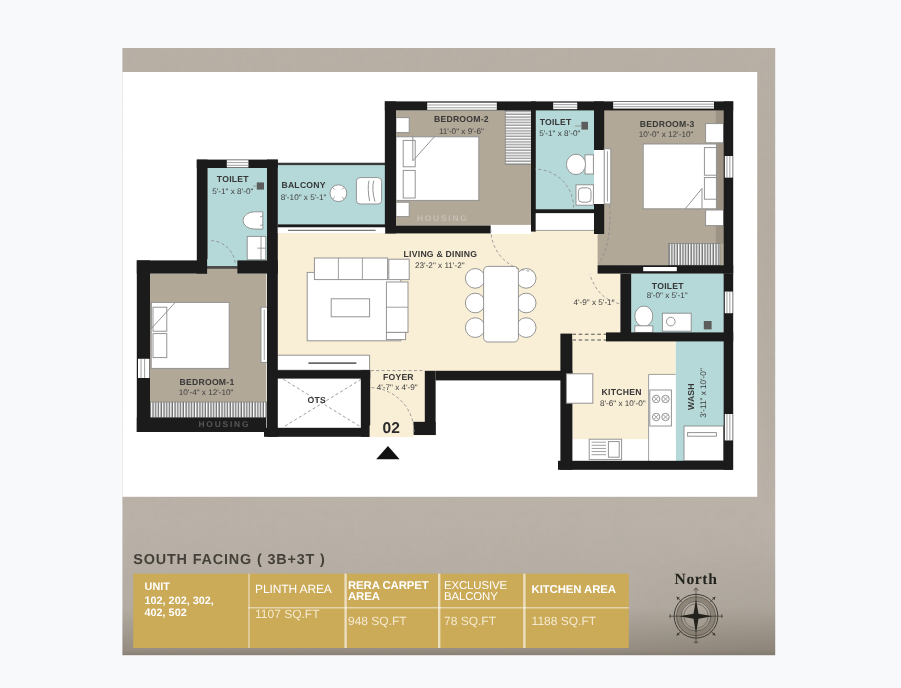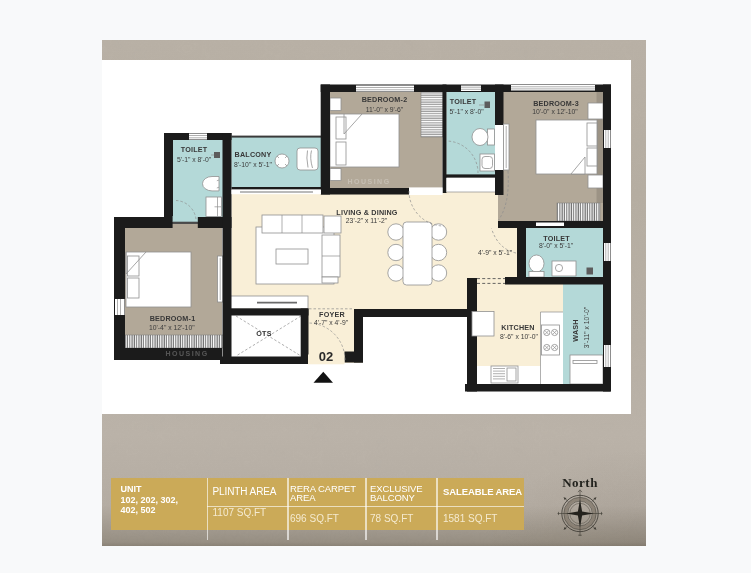--- a/index.html
+++ b/index.html
@@ -245,35 +245,36 @@
 <text x="331" y="325" text-anchor="middle" class="rd">4'-7" x 4'-9"</text>
 <text x="518" y="329.5" text-anchor="middle" class="rl">KITCHEN</text>
 <text x="519" y="338.5" text-anchor="middle" class="rd">8'-6" x 10'-0"</text>
 <text x="578" y="330.5" text-anchor="middle" class="rl" transform="rotate(-90 578 330.5)">WASH</text>
 <text x="588.5" y="327.5" text-anchor="middle" class="rd" transform="rotate(-90 588.5 327.5)">3'-11" x 10'-0"</text>
 <text x="326" y="361" text-anchor="middle" style="font:700 13px 'Liberation Sans',sans-serif;fill:#2a2a2a">02</text>
 <polygon points="313.5,382.7 333,382.7 323.3,371.7" fill="#111"></polygon>
 <text x="369" y="184" text-anchor="middle" class="wm">HOUSING</text>
 <text x="187" y="356" text-anchor="middle" class="wm">HOUSING</text>
 </svg>
-<div id="tbl" style="position:absolute;left:110.5px;top:478px;width:413.5px;height:52px;background:#cbaa58;">
+  <div class="t" style="left:111px;top:459px;font-size:12px;font-weight:700;letter-spacing:0.7px;color:#44403a">SOUTH FACING ( 3B+3T )</div>
+<div id="tbl" style="position:absolute;left:110.5px;top:478px;width:413.5px;height:62px;background:#cbaa58;">
 <div style="position:absolute;left:96px;top:0;width:1.5px;height:62px;background:rgba(255,255,255,0.62)"></div>
 <div style="position:absolute;left:176.5px;top:0;width:1.5px;height:62px;background:rgba(255,255,255,0.62)"></div>
 <div style="position:absolute;left:254.5px;top:0;width:1.5px;height:62px;background:rgba(255,255,255,0.62)"></div>
 <div style="position:absolute;left:325.5px;top:0;width:1.5px;height:62px;background:rgba(255,255,255,0.62)"></div>
 <div style="position:absolute;left:96px;top:27.5px;width:317.5px;height:1.5px;background:rgba(255,255,255,0.62)"></div>
 <div style="position:absolute;left:10px;top:6px;color:#fff;font-size:9px;font-weight:700;line-height:10.5px">UNIT<br>102, 202, 302,<br>402, 502</div>
 <div style="position:absolute;left:102px;top:8px;color:#fff;font-size:10px;font-weight:400;letter-spacing:-0.1px">PLINTH AREA</div>
-<div style="position:absolute;left:179.5px;top:6px;color:#fff;font-size:9.5px;font-weight:400;letter-spacing:-0.1px;line-height:9px">RERA CARPET<br>AREA</div>
+<div style="position:absolute;left:179.5px;top:6px;color:#fff;font-size:9.5px;font-weight:700;letter-spacing:-0.1px;line-height:9px">RERA CARPET<br>AREA</div>
 <div style="position:absolute;left:259.5px;top:6px;color:#fff;font-size:9.5px;font-weight:400;letter-spacing:-0.1px;line-height:9px">EXCLUSIVE<br>BALCONY</div>
-<div style="position:absolute;left:332.5px;top:8px;color:#fff;font-size:9.5px;font-weight:700;letter-spacing:-0.1px">SALEABLE AREA</div>
+<div style="position:absolute;left:332.5px;top:8px;color:#fff;font-size:9.5px;font-weight:700;letter-spacing:-0.1px">KITCHEN AREA</div>
 <div style="position:absolute;left:102px;top:29px;color:rgba(255,250,238,0.8);font-size:10px">1107 SQ.FT</div>
-<div style="position:absolute;left:179.5px;top:34.5px;color:rgba(255,250,238,0.8);font-size:10px">696 SQ.FT</div>
+<div style="position:absolute;left:179.5px;top:34.5px;color:rgba(255,250,238,0.8);font-size:10px">948 SQ.FT</div>
 <div style="position:absolute;left:259.5px;top:34.5px;color:rgba(255,250,238,0.8);font-size:10px">78 SQ.FT</div>
-<div style="position:absolute;left:332.5px;top:34.5px;color:rgba(255,250,238,0.8);font-size:10px">1581 SQ.FT</div>
+<div style="position:absolute;left:332.5px;top:34.5px;color:rgba(255,250,238,0.8);font-size:10px">1188 SQ.FT</div>
 </div>
 </div>
 <svg style="position:absolute;left:556px;top:472px" width="48" height="68" viewBox="0 0 48 68">
 <text x="24" y="15" text-anchor="middle" style="font:700 13px 'Liberation Serif',serif;fill:#23231e;letter-spacing:0.5px">North</text>
 <g stroke="#37352e" fill="none">
 <circle cx="24" cy="41.5" r="18.2" stroke-width="0.8"></circle>
 <circle cx="24" cy="41.5" r="14.4" stroke-width="3.1" stroke="#857b6e" opacity="0.8"></circle>
 <circle cx="24" cy="41.5" r="16.2" stroke-width="0.6" stroke="#4a463e"></circle>
 <circle cx="24" cy="41.5" r="12.4" stroke-width="0.6" stroke="#4a463e"></circle>
 <circle cx="24" cy="41.5" r="10.2" stroke-width="0.7" stroke="#6b665c"></circle>

